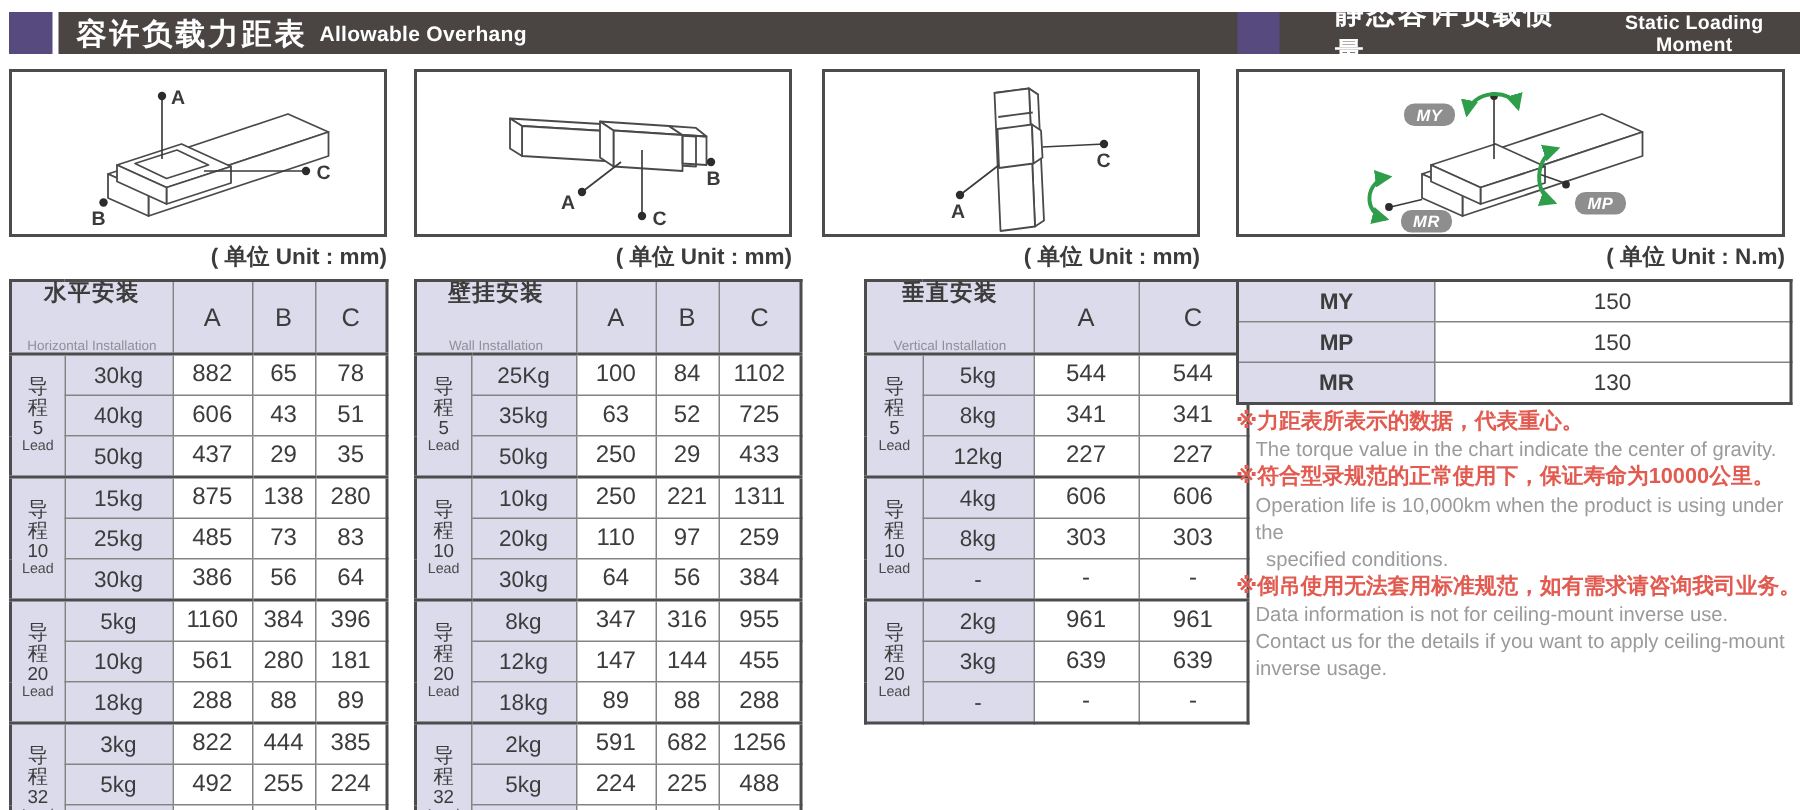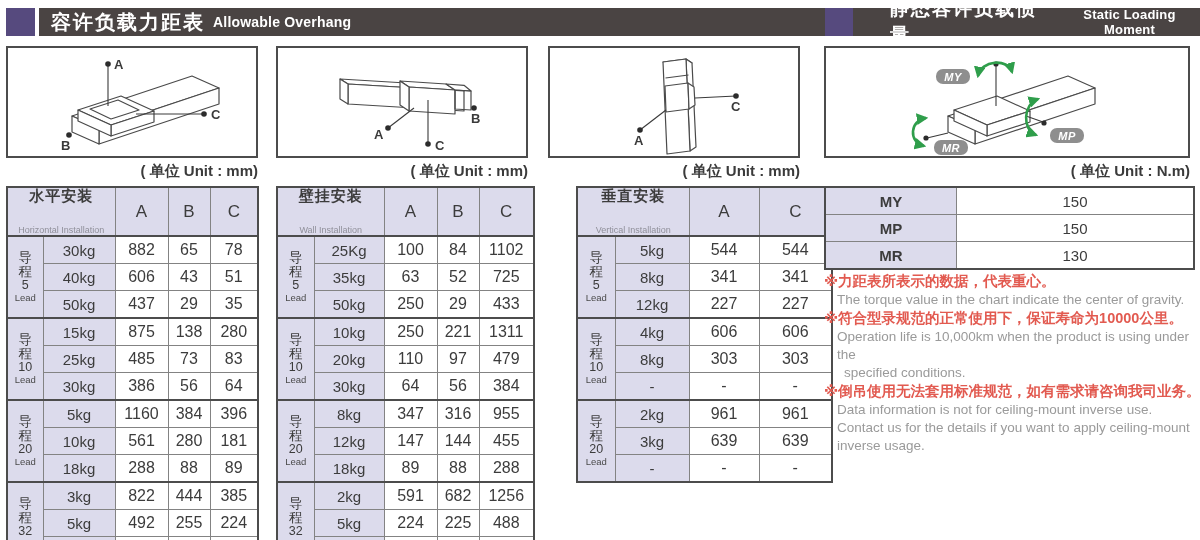--- a/index.html
+++ b/index.html
@@ -353,21 +353,21 @@
         </td>
         <td class="load">10kg</td>
         <td class="val">250</td>
         <td class="val">221</td>
         <td class="val">1311</td>
       </tr>
       <tr>
         <td class="load">20kg</td>
         <td class="val">110</td>
         <td class="val">97</td>
-        <td class="val">479</td>
+        <td class="val">259</td>
       </tr>
       <tr>
         <td class="load">30kg</td>
         <td class="val">64</td>
         <td class="val">56</td>
         <td class="val">384</td>
       </tr>
       <tr class="gs">
         <td class="lead" rowspan="3">
           <div class="ld0">导</div>

